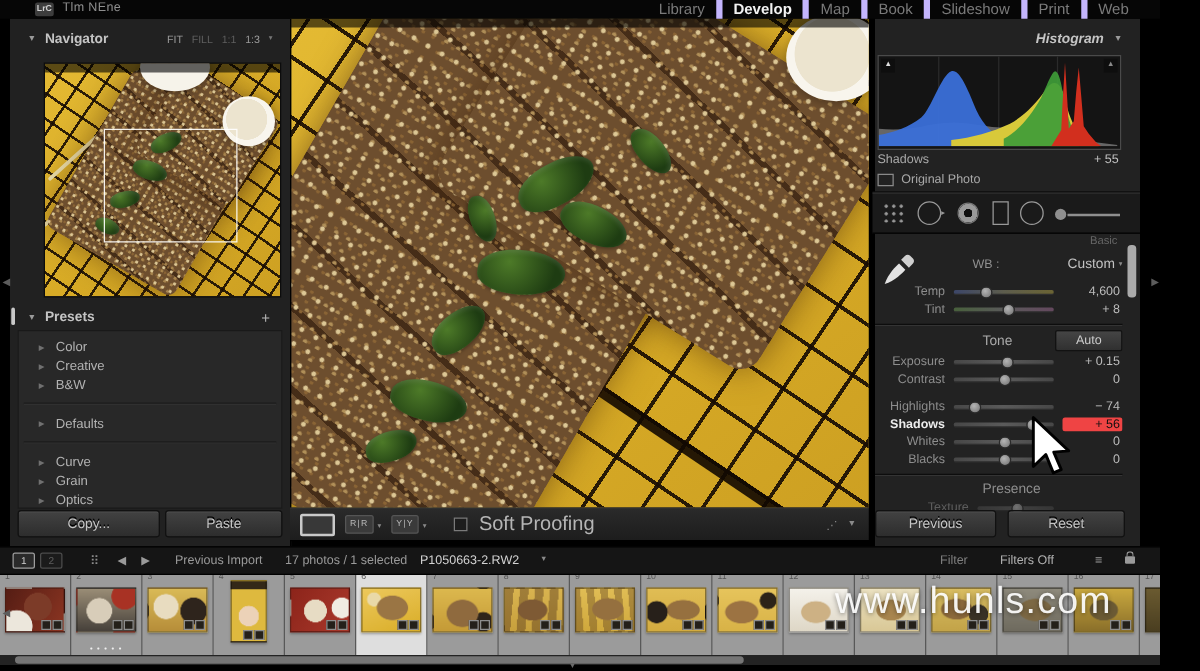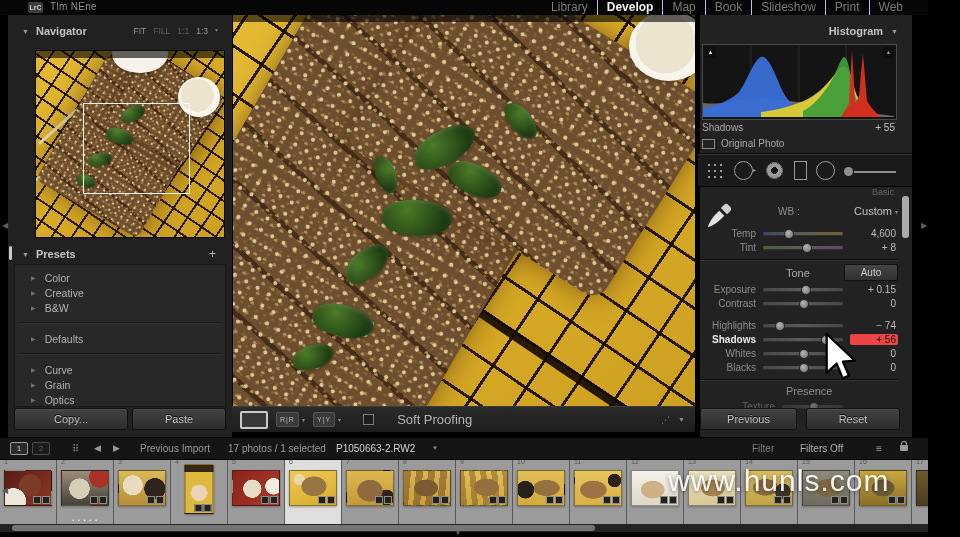--- a/index.html
+++ b/index.html
@@ -7,21 +7,21 @@
          font-family:"Liberation Sans",sans-serif;-webkit-font-smoothing:antialiased;cursor:default;}
   .nw{white-space:nowrap;}
 
   
   .topbar{position:absolute;left:0;top:0;width:960px;height:15px;background:#060606;z-index:30;}
   .lrlogo{position:absolute;left:28px;top:2px;width:15px;height:11px;background:#3d3d3d;border-radius:2px;
           color:#cfcfcf;font-size:7px;line-height:11px;text-align:center;font-weight:bold;}
   .identity{position:absolute;left:50px;top:1px;font-size:10px;color:#8f8f8f;letter-spacing:.3px;}
   .menu{position:absolute;right:48px;top:0;height:15px;display:flex;align-items:center;}
   .mi{font-size:12px;color:#7a7a7a;padding:0 9px;line-height:15px;}
-  .mi:not(:first-of-type){border-left:1px solid #c4b5fd;}
+  .mi:not(:first-of-type){border-left:5px solid #c4b5fd;}
   .mi.act{color:#f2f2f2;font-weight:bold;}
 
   
   .lpanel{position:absolute;left:8px;top:15px;width:224px;height:422px;background:#212121;
           border-right:1px solid #000;z-index:5;}
   .edge-arrow{position:absolute;font-size:8px;color:#5c5c5c;z-index:6;}
   .phdr{position:absolute;display:flex;align-items:center;font-size:11px;color:#c4c4c4;font-weight:bold;}
   .phdr .tri{font-size:7px;color:#9a9a9a;margin-right:7px;font-weight:normal;}
   .navhdr{left:22px;top:25px;width:202px;justify-content:center;}
   .navopts{margin-left:auto;display:flex;gap:7px;font-weight:normal;font-size:8.5px;color:#9b9b9b;padding-right:6px;}
@@ -80,27 +80,27 @@
 
   
   .photo{position:absolute;left:232px;top:15px;width:463px;height:391px;z-index:4;}
   .ctoolbar{position:absolute;left:232px;top:406px;width:463px;height:25px;background:linear-gradient(#2a2a2a,#1d1d1d);
             border-top:1px solid #3c3c3c;border-bottom:1px solid #000;display:flex;align-items:center;z-index:5;}
   .loupe{width:24px;height:14px;border:2px solid #c9c9c9;background:#383838;border-radius:2px;margin-left:8px;}
   .vbadge{height:13px;border:1px solid #555;background:#3a3a3a;border-radius:2px;color:#b9b9b9;
           font-size:7px;line-height:13px;padding:0 3px;margin-left:8px;letter-spacing:1px;}
   .ddm{font-size:6px;color:#8a8a8a;margin-left:3px;}
   .cb{width:9px;height:9px;border:1px solid #7a7a7a;background:#1d1d1d;margin-left:22px;}
-  .softlbl{font-size:13px;color:#b5b5b5;margin-left:23px;}
+  .softlbl{font-size:16px;color:#b5b5b5;margin-left:9px;}
   .tright{margin-left:auto;display:flex;align-items:center;gap:8px;padding-right:10px;color:#8a8a8a;}
   .cursor{position:absolute;left:820px;top:332px;z-index:40;}
 
   
   .rpanel{position:absolute;left:700px;top:15px;width:212px;height:422px;background:#222;z-index:5;}
-  .histhdr{left:0;top:10px;width:198px;justify-content:flex-end;}
+  .histhdr{left:0;top:10px;width:198px;justify-content:flex-end;font-style:italic;}
   .histhdr .tri{margin:0 0 0 8px;}
   .histbox{position:absolute;left:2px;top:29px;width:193px;height:74px;background:#141414;border:1px solid #4a4a4a;}
   .clip{position:absolute;width:11px;height:11px;background:rgba(10,10,10,.55);text-align:center;line-height:11px;font-size:6px;}
   .hrow{position:absolute;left:2px;width:193px;display:flex;font-size:10px;color:#a9a9a9;}
   .rdiv{position:absolute;left:-2px;width:214px;height:1px;background:#0d0d0d;border-bottom:1px solid #343434;}
   .toolstrip{position:absolute;left:-2px;top:139px;width:214px;height:31px;background:#1a1a1a;
              border-top:1px solid #000;border-bottom:1px solid #000;}
   .ts{position:absolute;border:1px solid #9a9a9a;}
   .dotgrid{position:absolute;left:8px;top:7px;width:18px;height:16px;
            background:radial-gradient(circle,#9a9a9a 1.1px,transparent 1.5px);background-size:6px 6px;border:none;}

